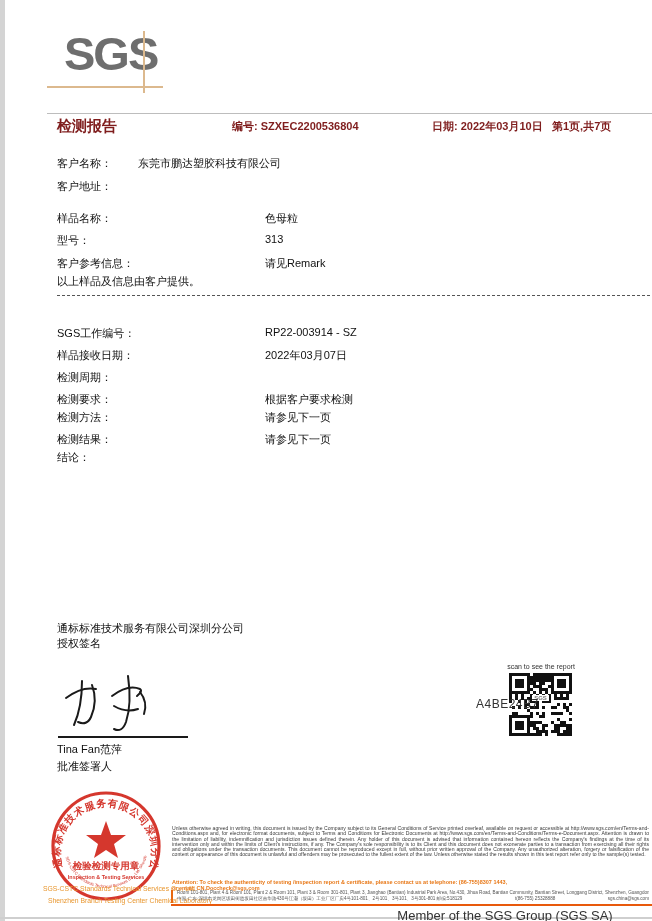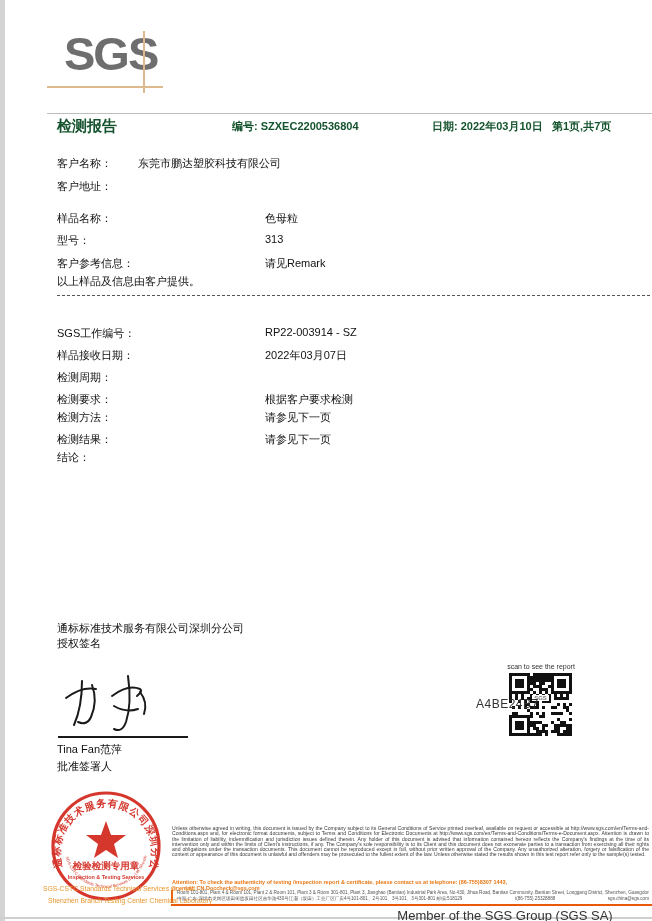--- a/index.html
+++ b/index.html
@@ -9,21 +9,21 @@
   .edge-left { position:absolute; left:0; top:0; width:5px; height:921px; background:#d4d4d4; }
   .edge-bottom { position:absolute; left:0; top:917px; width:652px; height:2px; background:#cfcfcf; }
 
   
   .logo-text { position:absolute; left:64px; top:30px; font-size:47px; font-weight:800; letter-spacing:-2px; color:#6e6e6e; line-height:1; }
   .logo-hline { position:absolute; left:47px; top:86px; width:116px; height:2px; background:#dcb98e; }
   .logo-vline { position:absolute; left:143px; top:31px; width:2px; height:62px; background:#dcb98e; }
   .top-rule { position:absolute; left:47px; top:113px; width:605px; height:1px; background:#bdbdbd; }
 
   
-  .hdr { position:absolute; top:119px; font-size:11px; font-weight:700; color:#14532d; }
+  .hdr { position:absolute; top:119px; font-size:11px; font-weight:700; color:#7f1d1d; }
   .hdr.title { left:57px; font-size:15px; top:117px; }
   .hdr.no { left:232px; }
   .hdr.date { left:432px; }
   .hdr.pages { left:552px; }
 
   .lbl { position:absolute; left:57px; font-size:11px; color:#111; white-space:nowrap; }
   .val { position:absolute; font-size:11px; color:#111; white-space:nowrap; }
   .val.c1 { left:138px; }
   .val.c2 { left:225px;margin-left:40px; }
 

